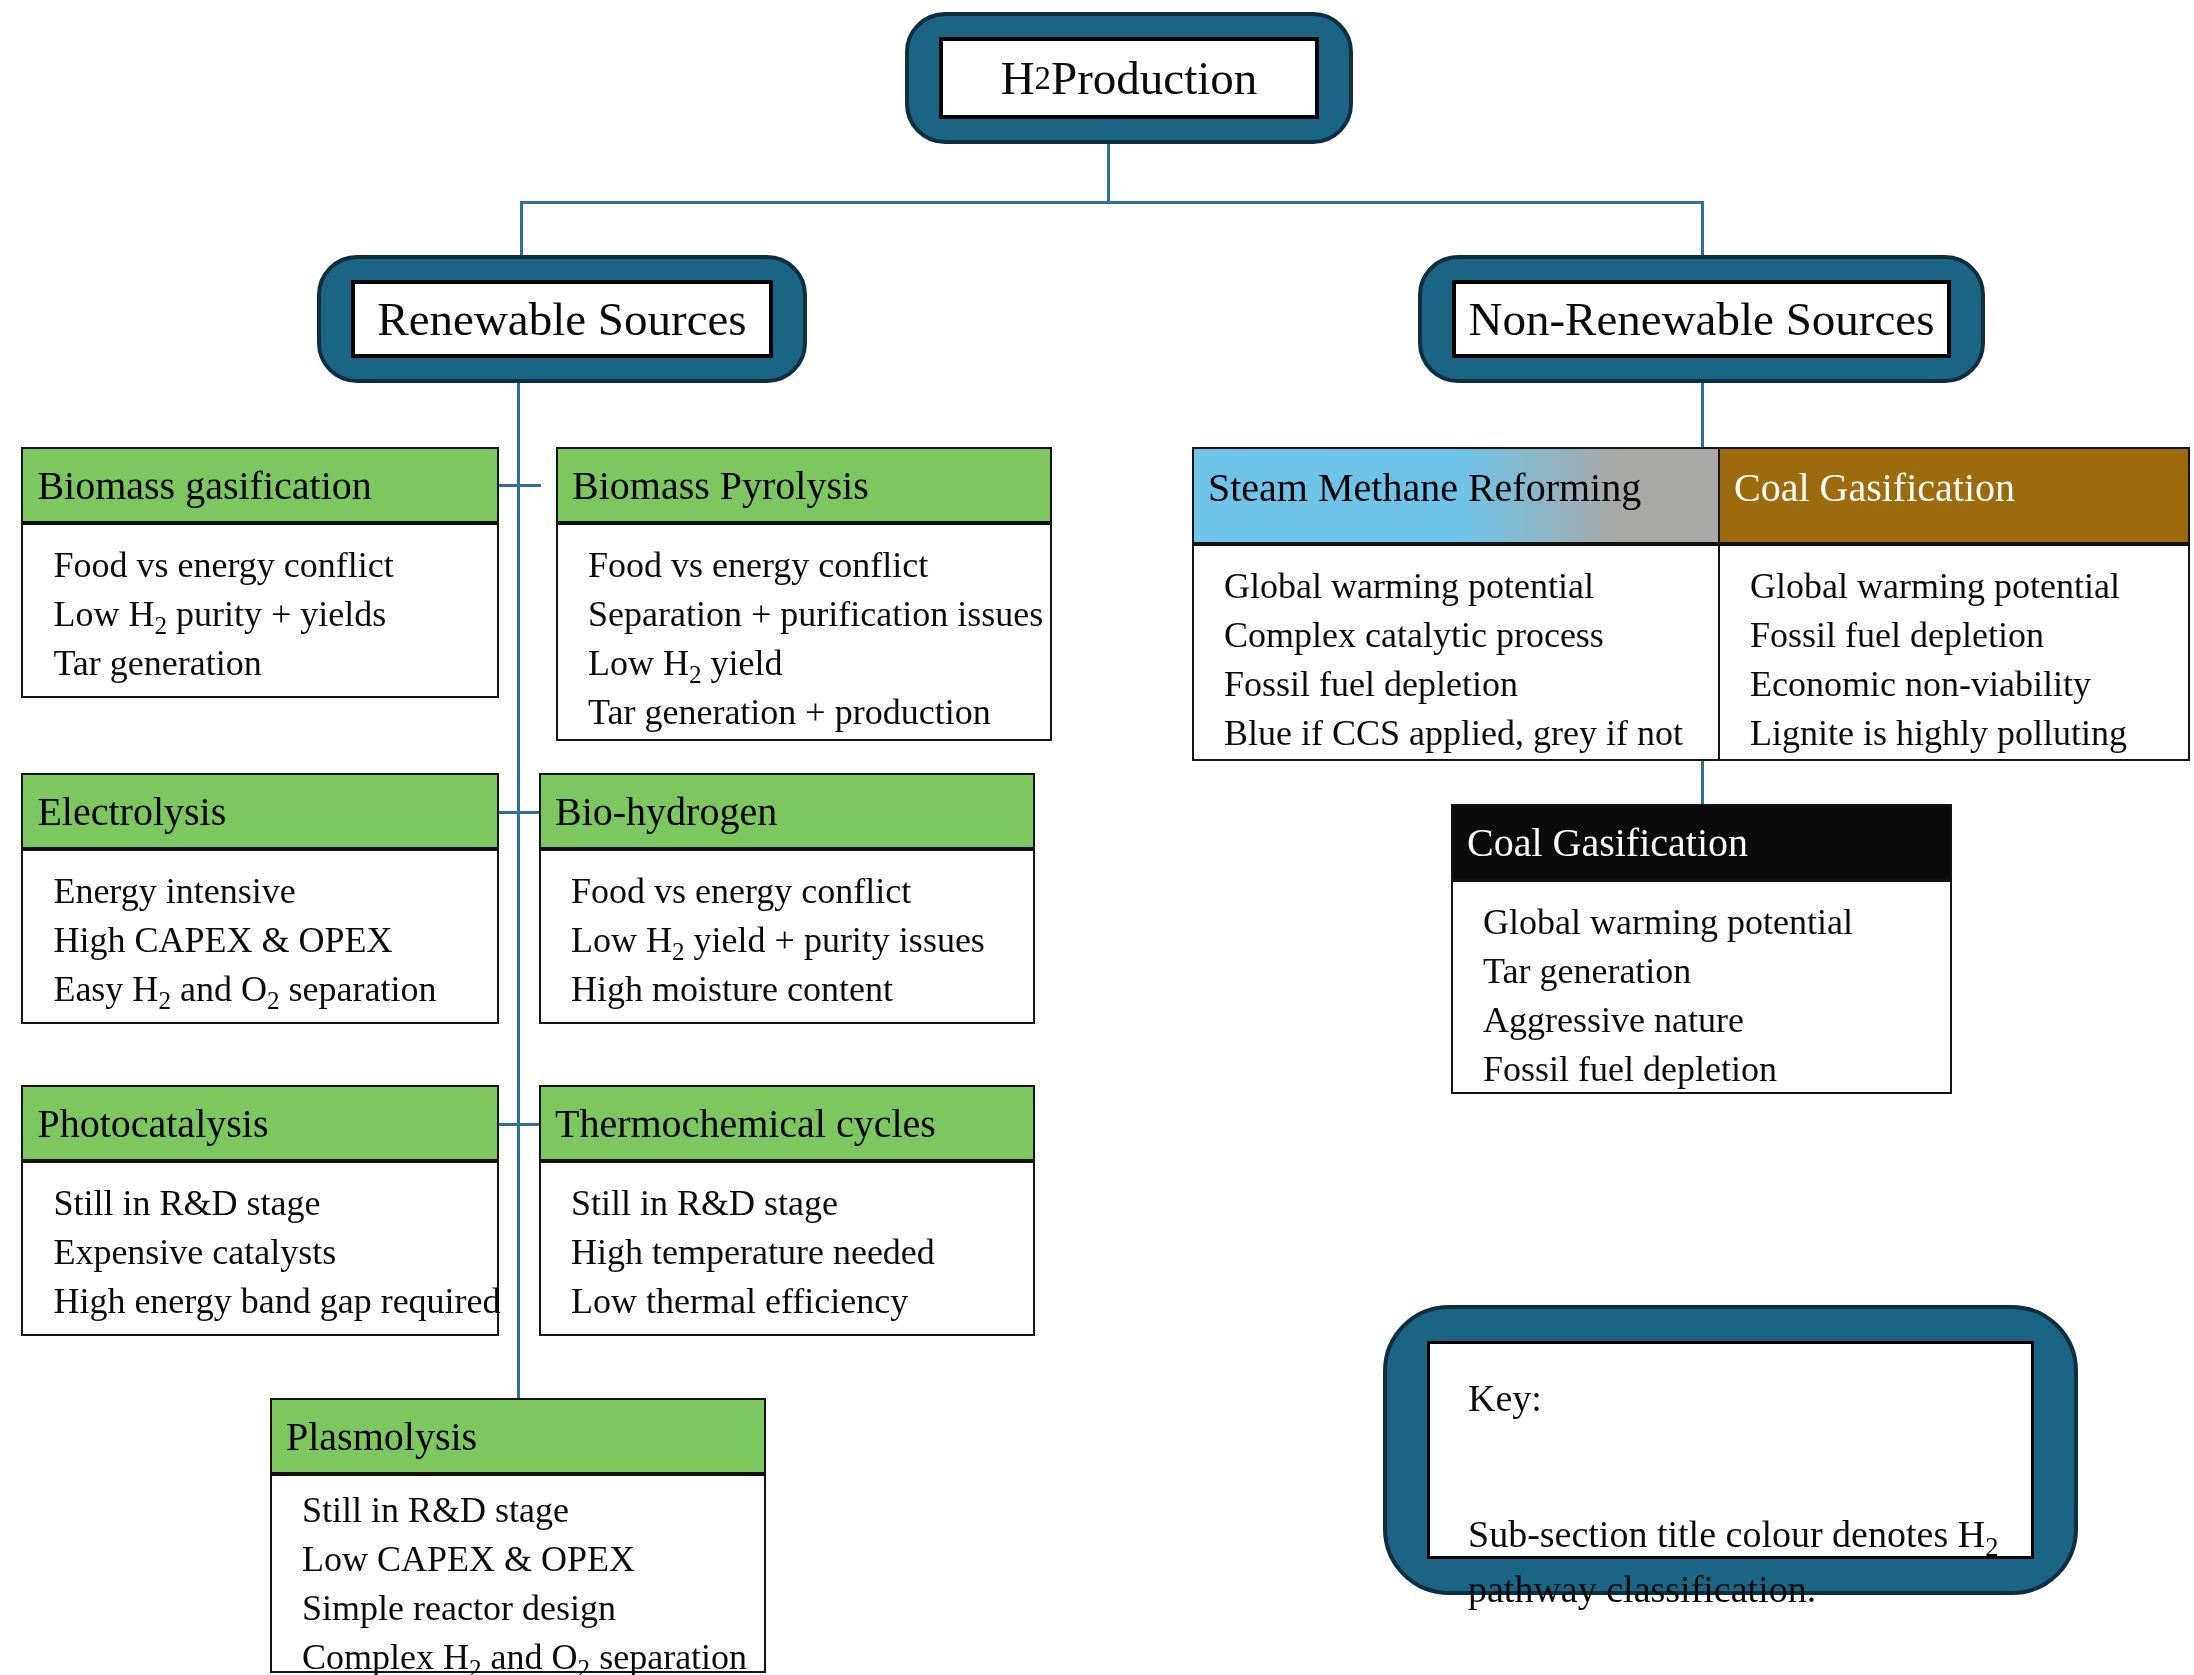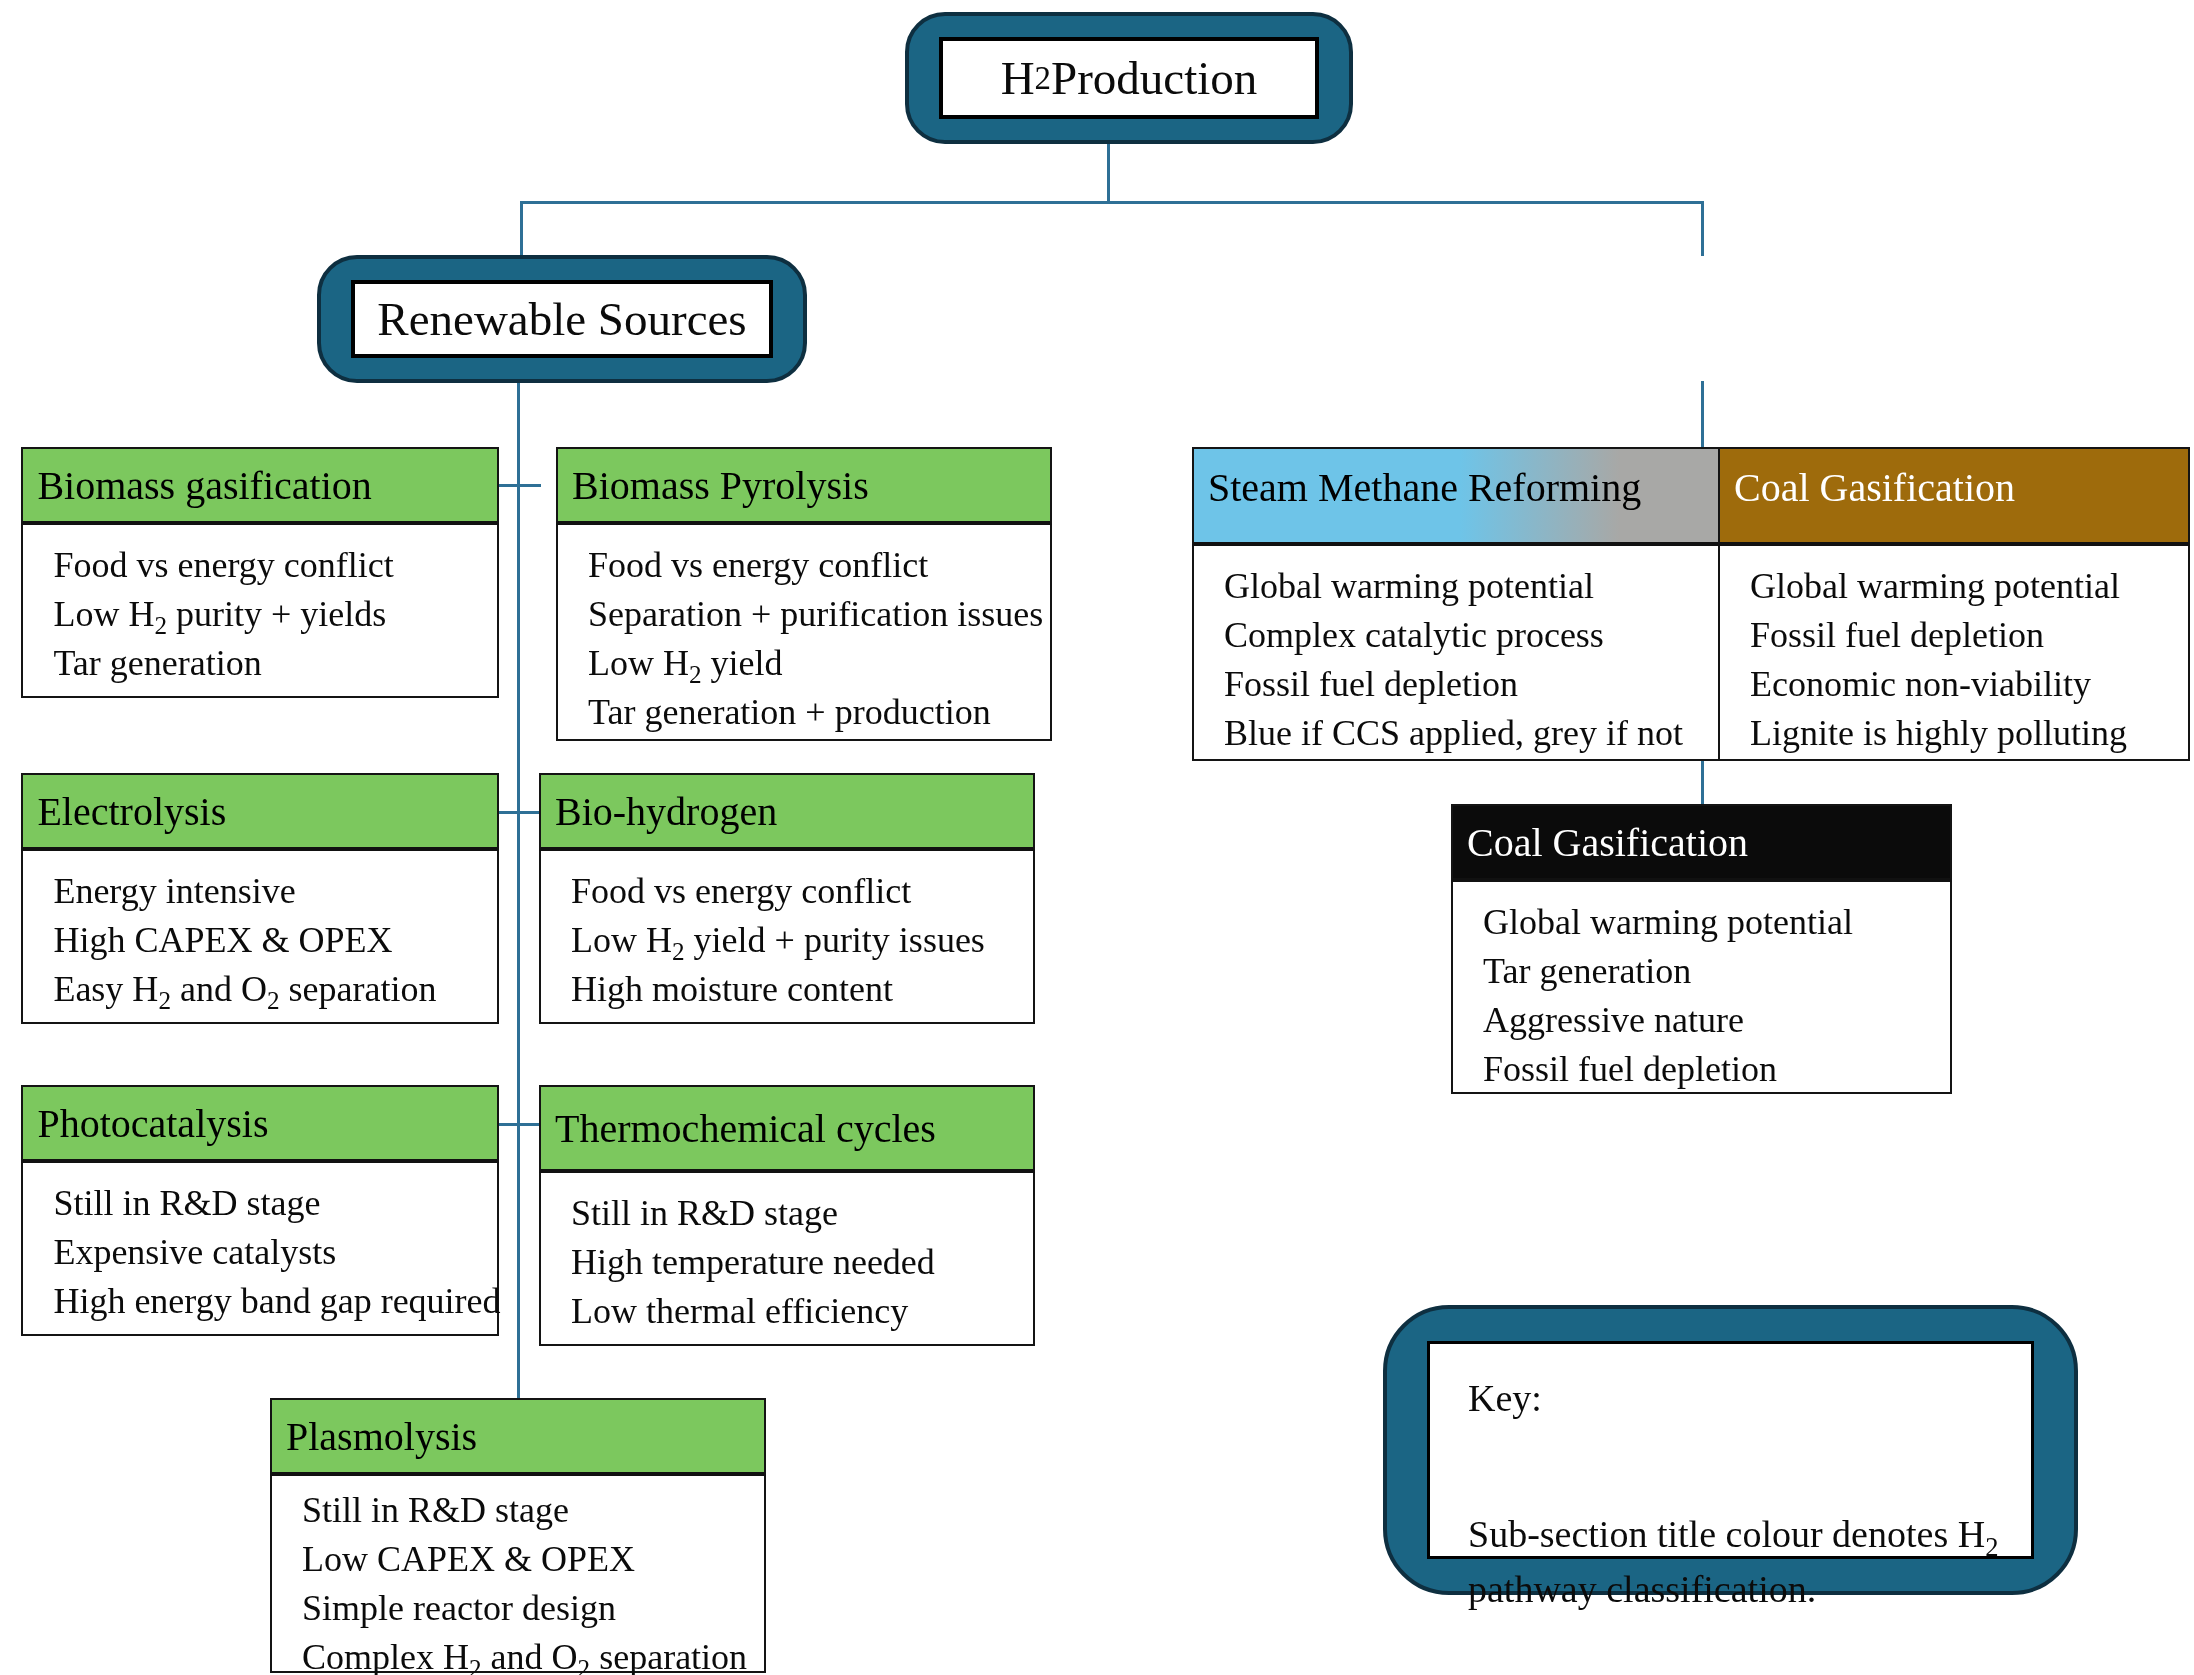--- a/index.html
+++ b/index.html
@@ -71,20 +71,23 @@
   <div class="vline" style="left:1701px;top:381px;height:424px;"></div>
   <div class="hline" style="left:1685px;top:495px;width:36px;"></div>
 
   <div class="node" style="left:905px;top:11.5px;width:448px;height:132px;">
     <div class="inner">H<sub>2</sub> Production</div>
   </div>
 
   <div class="node" style="left:277px;top:255px;width:490px;height:128px;margin-left:40px;">
     <div class="inner">Renewable Sources</div>
   </div>
+  <div class="node" style="left:1418px;top:255px;width:567px;height:128px;">
+    <div class="inner">Non-Renewable Sources</div>
+  </div>
 
   <div class="subbox" style="left:21.4px;top:447px;width:478px;">
     <div class="hdr green" style="height:78px;">Biomass gasification</div>
     <div class="bod" style="height:173px;">
       <div>Food vs energy conflict</div>
       <div>Low H<sub>2</sub> purity + yields</div>
       <div>Tar generation</div>
     </div>
   </div>
 
@@ -119,21 +122,21 @@
   <div class="subbox" style="left:539px;top:773px;width:496px;">
     <div class="hdr green" style="height:78px;">Bio-hydrogen</div>
     <div class="bod" style="height:173px;">
       <div>Food vs energy conflict</div>
       <div>Low H<sub>2</sub> yield + purity issues</div>
       <div>High moisture content</div>
     </div>
   </div>
 
   <div class="subbox" style="left:539px;top:1085px;width:496px;">
-    <div class="hdr green" style="height:88px;">Thermochemical cycles</div>
+    <div class="hdr green" style="height:78px;">Thermochemical cycles</div>
     <div class="bod" style="height:173px;">
       <div>Still in R&amp;D stage</div>
       <div>High temperature needed</div>
       <div>Low thermal efficiency</div>
     </div>
   </div>
 
   <div class="subbox" style="left:270px;top:1398px;width:496px;">
     <div class="hdr green" style="height:78px;">Plasmolysis</div>
     <div class="bod" style="height:197px;padding-top:10.4px;">

